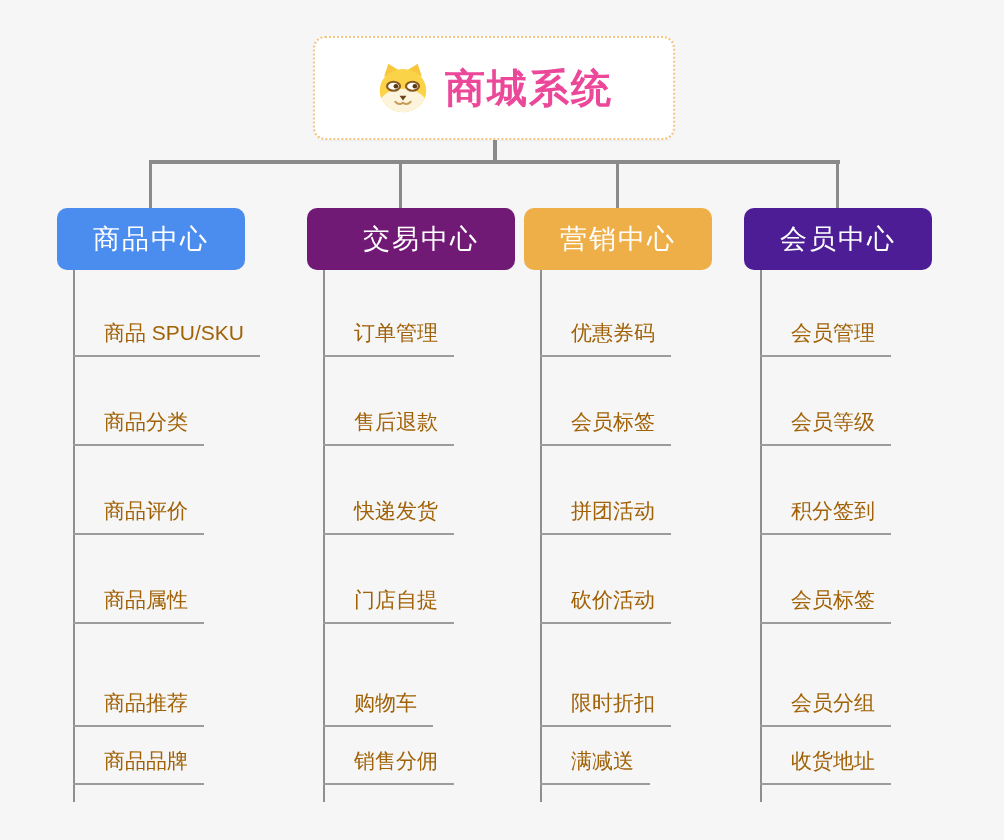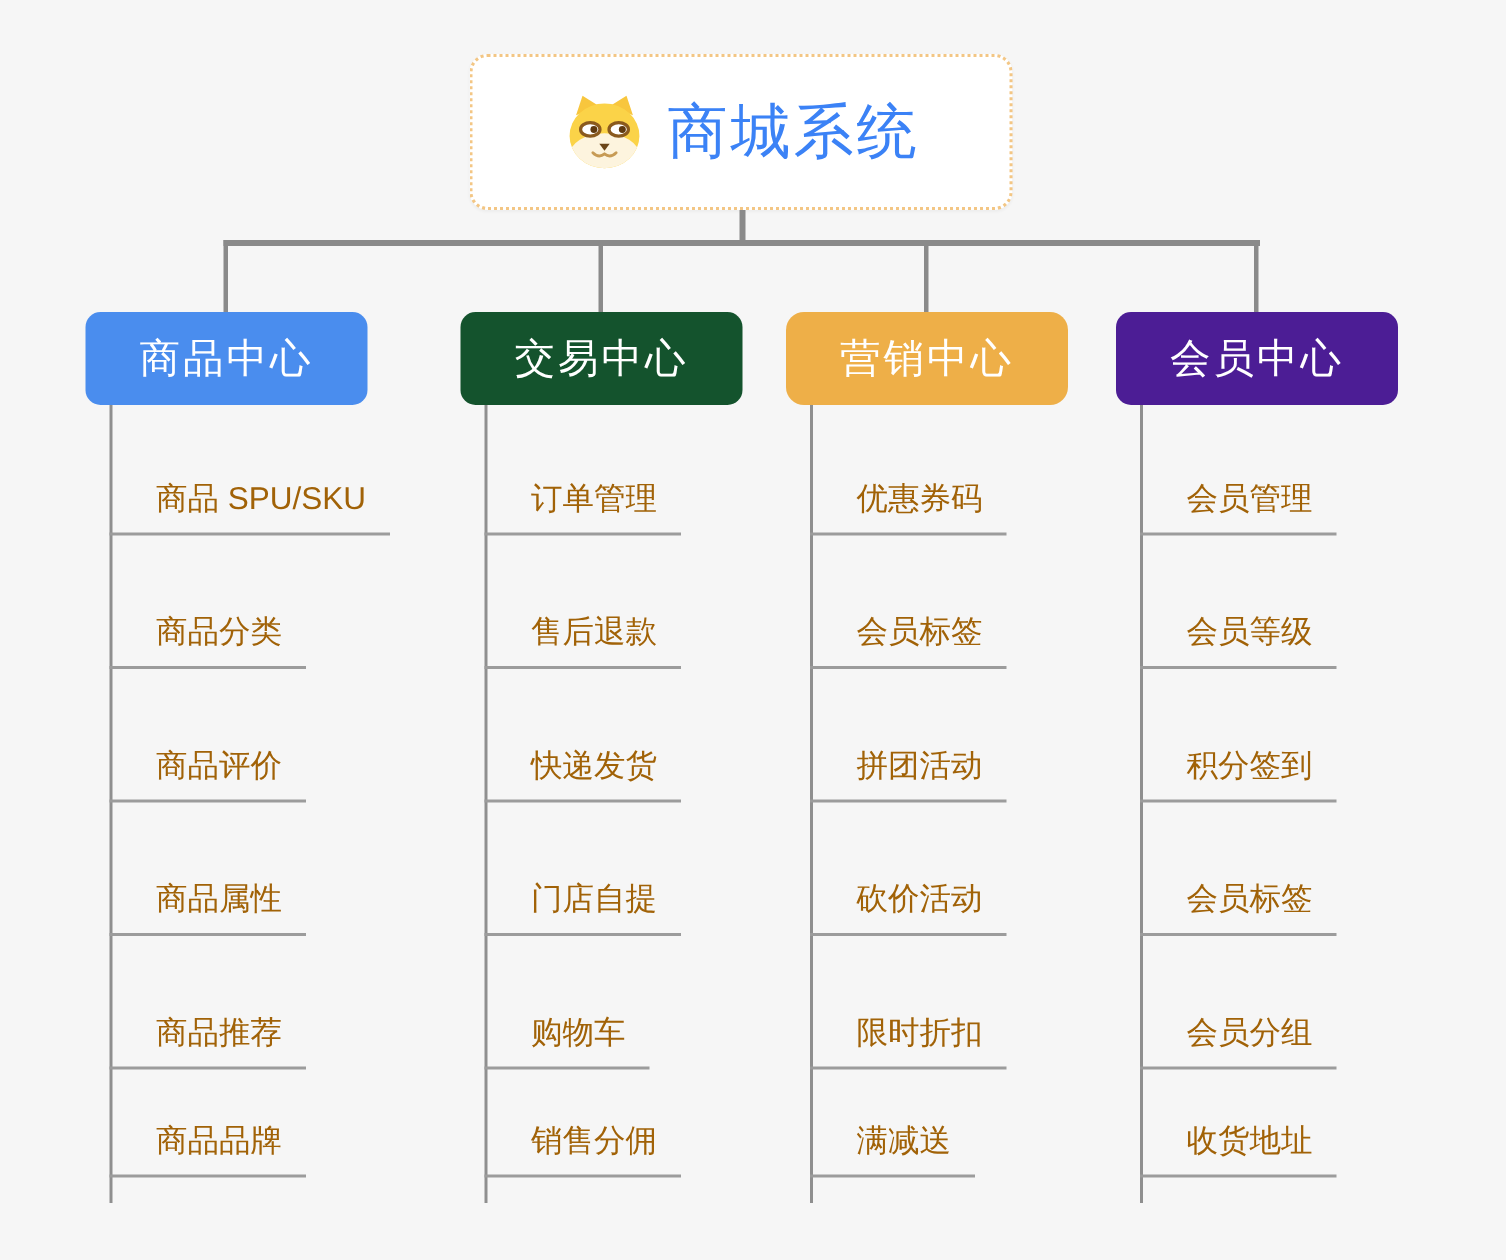--- a/index.html
+++ b/index.html
@@ -13,21 +13,21 @@
 
   
   .root-node{
     position:absolute;left:313px;top:36px;width:362px;height:104px;
     background:#ffffff;border:2px dotted #f3c684;border-radius:12px;
     box-sizing:border-box;
     display:flex;align-items:center;justify-content:center;gap:14px;
     box-shadow:0 1px 2px rgba(0,0,0,0.04);
   }
   .root-title{
-    font-size:40px;line-height:1;color:#3b82f6;font-weight:400;
+    font-size:40px;line-height:1;color:#ec4899;font-weight:700;
     letter-spacing:2px;white-space:nowrap;
   }
 
   
   .conn{position:absolute;background:#8a8a8a;}
   .conn-root-stub{left:493px;top:140px;width:4px;height:22px;}
   .conn-bus{left:149px;top:160px;width:691px;height:4px;}
   .conn-drop{top:160px;width:3px;height:48px;}
   .drop-0{left:149px;} .drop-1{left:399px;} .drop-2{left:616px;} .drop-3{left:836px;}
 
@@ -43,21 +43,21 @@
   }
   .rail{position:absolute;left:16px;top:62px;width:2px;height:532px;background:#8f8f8f;}
   .leaf{
     position:absolute;left:16px;
     font-size:21px;line-height:29px;color:#a16207;
     padding:0 16px 8px 31px;
     border-bottom:2px solid #9c9c9c;
     white-space:nowrap;
   }
   .leaf-0{top:110px;} .leaf-1{top:199px;} .leaf-2{top:288px;}
-  .leaf-3{top:377px;} .leaf-4{top:466px;} .leaf-5{top:538px;}
+  .leaf-3{top:377px;} .leaf-4{top:480px;} .leaf-5{top:538px;}
 </style>
 </head>
 <body>
 
 <div class="canvas">
 
   <div class="root-node">
     <svg width="56" height="50" viewBox="0 0 64 58" aria-hidden="true">
       <polygon points="10,16 15,1 28,9" fill="#f8c63d"></polygon>
       <polygon points="54,16 49,1 36,9" fill="#f8c63d"></polygon>
@@ -88,32 +88,32 @@
     <div class="rail"></div>
     <div class="leaf leaf-0">商品 SPU/SKU</div>
     <div class="leaf leaf-1">商品分类</div>
     <div class="leaf leaf-2">商品评价</div>
     <div class="leaf leaf-3">商品属性</div>
     <div class="leaf leaf-4">商品推荐</div>
     <div class="leaf leaf-5">商品品牌</div>
   </div>
 
   <div class="branch branch-1">
-    <div class="branch-node" style="background-color: #14532d;">交易中心</div>
+    <div class="branch-node" style="background-color: #701a75; padding-left: 20px;">交易中心</div>
     <div class="rail"></div>
     <div class="leaf leaf-0">订单管理</div>
     <div class="leaf leaf-1">售后退款</div>
     <div class="leaf leaf-2">快递发货</div>
     <div class="leaf leaf-3">门店自提</div>
     <div class="leaf leaf-4">购物车</div>
     <div class="leaf leaf-5">销售分佣</div>
   </div>
 
   <div class="branch branch-2">
-    <div class="branch-node" style="background-color: rgb(238, 175, 72); border-radius: 12px;">营销中心</div>
+    <div class="branch-node" style="background-color: rgb(238, 175, 72);">营销中心</div>
     <div class="rail"></div>
     <div class="leaf leaf-0">优惠券码</div>
     <div class="leaf leaf-1">会员标签</div>
     <div class="leaf leaf-2">拼团活动</div>
     <div class="leaf leaf-3">砍价活动</div>
     <div class="leaf leaf-4">限时折扣</div>
     <div class="leaf leaf-5">满减送</div>
   </div>
 
   <div class="branch branch-3">

